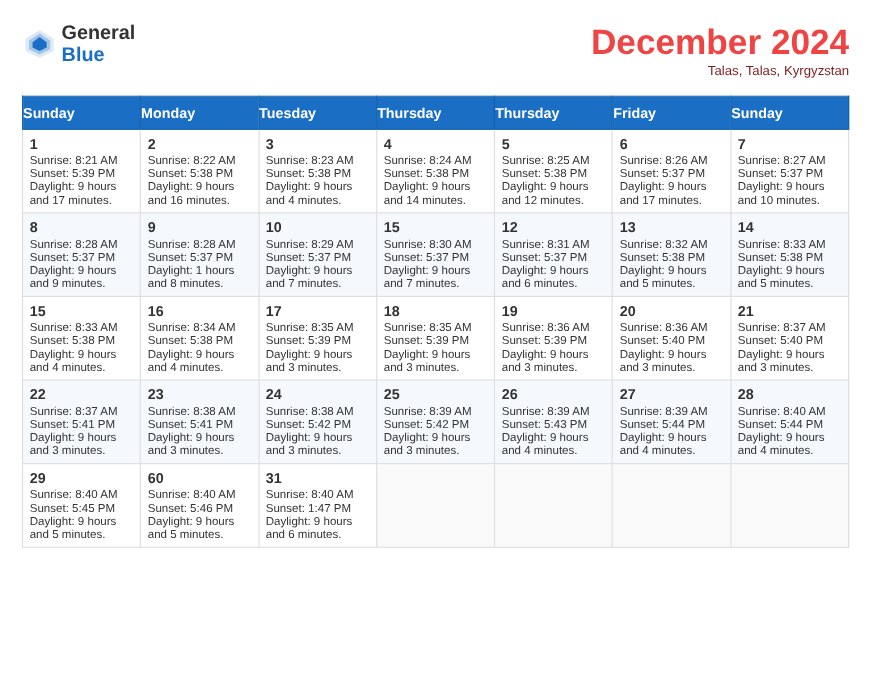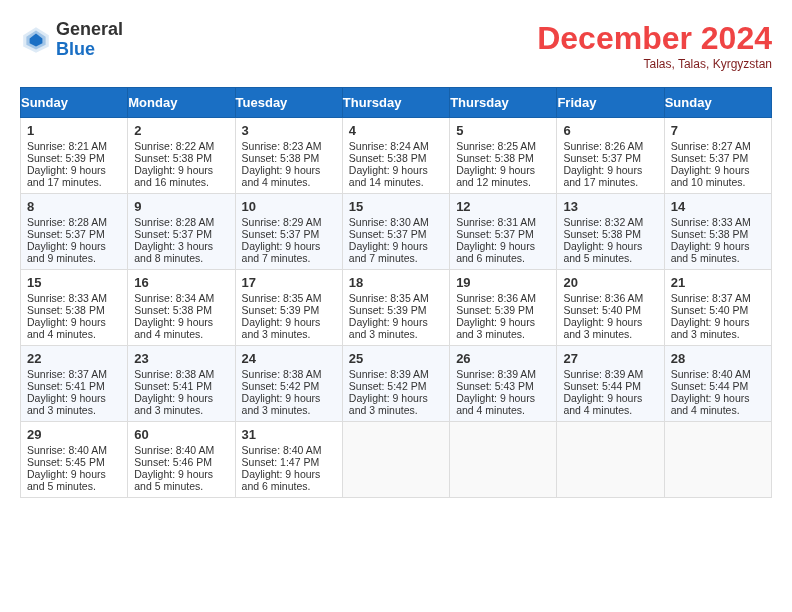--- a/index.html
+++ b/index.html
@@ -130,21 +130,21 @@
         <td><span class="day-number">1</span><span>Sunrise: 8:21 AM</span><br><span>Sunset: 5:39 PM</span><br><span>Daylight: 9 hours and 17 minutes.</span></td>
         <td><span class="day-number">2</span><span>Sunrise: 8:22 AM</span><br><span>Sunset: 5:38 PM</span><br><span>Daylight: 9 hours and 16 minutes.</span></td>
         <td><span class="day-number">3</span><span>Sunrise: 8:23 AM</span><br><span>Sunset: 5:38 PM</span><br><span>Daylight: 9 hours and 4 minutes.</span></td>
         <td><span class="day-number">4</span><span>Sunrise: 8:24 AM</span><br><span>Sunset: 5:38 PM</span><br><span>Daylight: 9 hours and 14 minutes.</span></td>
         <td><span class="day-number">5</span><span>Sunrise: 8:25 AM</span><br><span>Sunset: 5:38 PM</span><br><span>Daylight: 9 hours and 12 minutes.</span></td>
         <td><span class="day-number">6</span><span>Sunrise: 8:26 AM</span><br><span>Sunset: 5:37 PM</span><br><span>Daylight: 9 hours and 17 minutes.</span></td>
         <td><span class="day-number">7</span><span>Sunrise: 8:27 AM</span><br><span>Sunset: 5:37 PM</span><br><span>Daylight: 9 hours and 10 minutes.</span></td>
       </tr>
       <tr>
         <td><span class="day-number">8</span><span>Sunrise: 8:28 AM</span><br><span>Sunset: 5:37 PM</span><br><span>Daylight: 9 hours and 9 minutes.</span></td>
-        <td><span class="day-number">9</span><span>Sunrise: 8:28 AM</span><br><span>Sunset: 5:37 PM</span><br><span>Daylight: 3 hours and 8 minutes.</span></td>
+        <td><span class="day-number">9</span><span>Sunrise: 8:28 AM</span><br><span>Sunset: 5:37 PM</span><br><span>Daylight: 1 hours and 8 minutes.</span></td>
         <td><span class="day-number">10</span><span>Sunrise: 8:29 AM</span><br><span>Sunset: 5:37 PM</span><br><span>Daylight: 9 hours and 7 minutes.</span></td>
         <td><span class="day-number">15</span><span>Sunrise: 8:30 AM</span><br><span>Sunset: 5:37 PM</span><br><span>Daylight: 9 hours and 7 minutes.</span></td>
         <td><span class="day-number">12</span><span>Sunrise: 8:31 AM</span><br><span>Sunset: 5:37 PM</span><br><span>Daylight: 9 hours and 6 minutes.</span></td>
         <td><span class="day-number">13</span><span>Sunrise: 8:32 AM</span><br><span>Sunset: 5:38 PM</span><br><span>Daylight: 9 hours and 5 minutes.</span></td>
         <td><span class="day-number">14</span><span>Sunrise: 8:33 AM</span><br><span>Sunset: 5:38 PM</span><br><span>Daylight: 9 hours and 5 minutes.</span></td>
       </tr>
       <tr>
         <td><span class="day-number">15</span><span>Sunrise: 8:33 AM</span><br><span>Sunset: 5:38 PM</span><br><span>Daylight: 9 hours and 4 minutes.</span></td>
         <td><span class="day-number">16</span><span>Sunrise: 8:34 AM</span><br><span>Sunset: 5:38 PM</span><br><span>Daylight: 9 hours and 4 minutes.</span></td>
         <td><span class="day-number">17</span><span>Sunrise: 8:35 AM</span><br><span>Sunset: 5:39 PM</span><br><span>Daylight: 9 hours and 3 minutes.</span></td>

